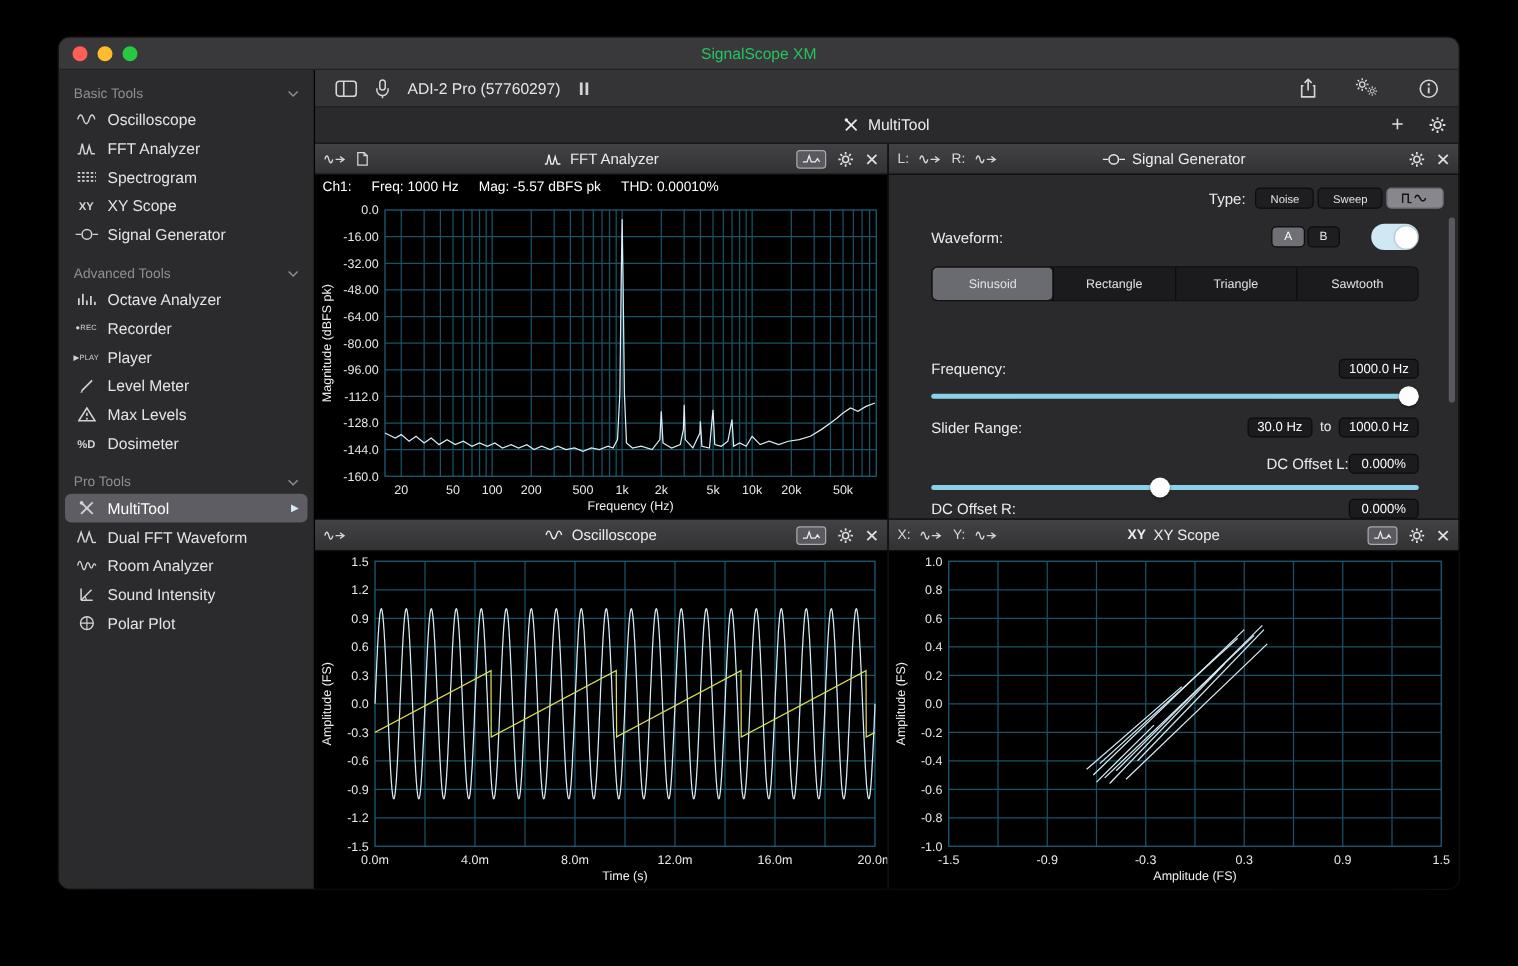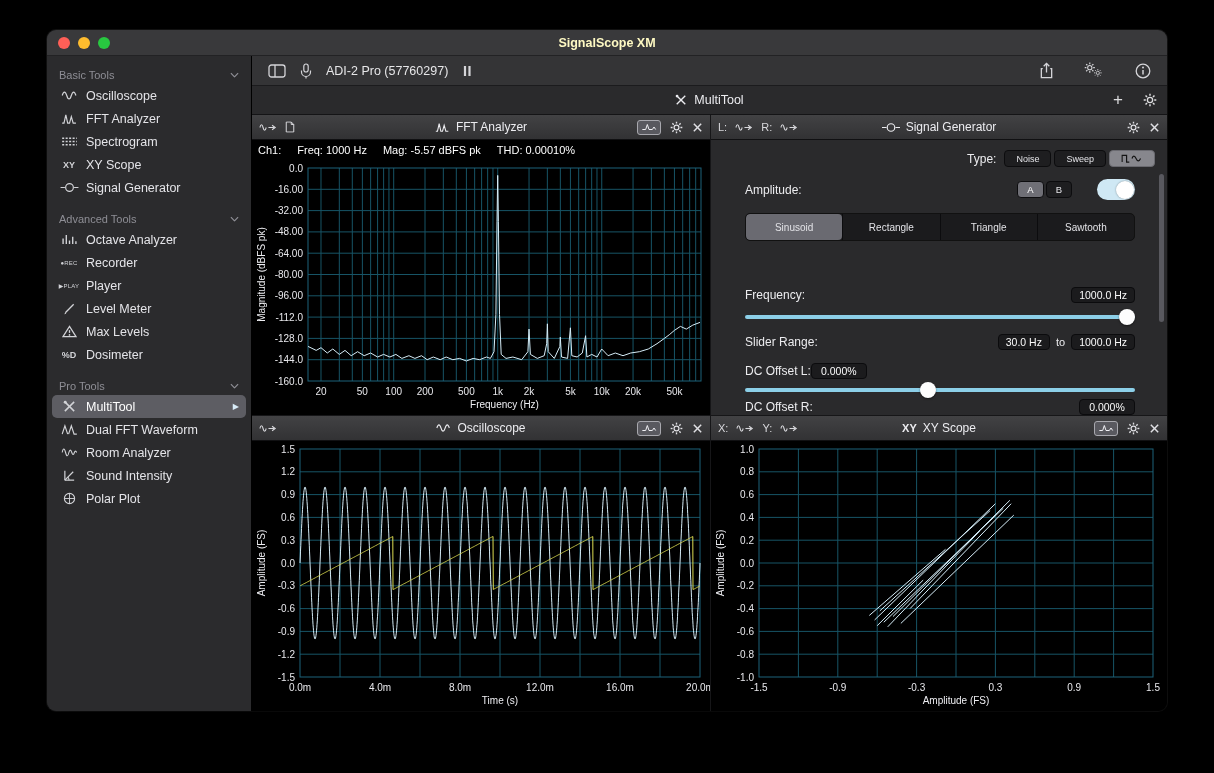--- a/index.html
+++ b/index.html
@@ -1,21 +1,21 @@
 <!DOCTYPE html>
 <html style="--traffic_red: #ff5f57; --traffic_yellow: #febc2e; --traffic_green: #28c840; --accent_slider: #8ccfe8; --toggle_track: #cfe8f4;"><head>
 <meta charset="utf-8">
 <style>
 *{margin:0;padding:0;box-sizing:border-box}
 html,body{width:1214px;height:773px;background:#000;font-family:"Liberation Sans",sans-serif;overflow:hidden}
 .window{position:absolute;left:47px;top:30px;width:1120px;height:681px;border-radius:9px;overflow:hidden;background:#1c1c1e;box-shadow:0 25px 60px rgba(0,0,0,.65),0 0 0 1px rgba(255,255,255,.08)}
 .titlebar{height:26px;background:#39393b;display:flex;align-items:center;justify-content:center;position:relative;border-bottom:1px solid #222224}
 .traffic{position:absolute;left:11px;top:7px;display:flex;gap:8px}
 .traffic span{width:12px;height:12px;border-radius:50%}
-.win-title{font-size:12.5px;font-weight:bold;color:#fef9c3}
+.win-title{font-size:12.5px;font-weight:normal;color:#22c55e}
 .main{display:flex;height:calc(100% - 26px)}
 .sidebar{width:205px;background:#2b2b2d;border-right:1px solid #000;padding-top:3px;flex-shrink:0}
 .sec-head{height:19px;margin-top:10px;display:flex;align-items:center;padding:0 12px;color:#8e8e95;font-size:11px}
 .sidebar .sec-head:first-child{margin-top:6px}
 .sec-chevron{margin-left:auto;color:#8e8e95;display:flex}
 .side-item{height:23px;display:flex;align-items:center;gap:5px;margin:0 5px;padding:0 7px 0 5px;border-radius:5px;color:#e4e4e8;font-size:12.5px;white-space:nowrap}
 .side-item.selected{background:#5d5d63;color:#fff}
 .ti{width:24px;display:flex;justify-content:center;align-items:center;color:#d2d3d7;flex-shrink:0}
 .g6{font-size:6px;letter-spacing:.2px}
 .g9{font-size:9px;font-weight:bold}
@@ -570,21 +570,21 @@
                 <span class="btn">Noise</span>
                 <span class="btn">Sweep</span>
                 <span class="btn lit">
                     <svg width="22" height="9" viewBox="0 0 24 10">
                       <use href="#sym-sqsine"></use>
                     </svg>
                   </span>
               </span>
             </div>
             <div class="sg-row" style="margin-top:12px">
-              <span class="sg-label">Amplitude:</span>
+              <span class="sg-label">Waveform:</span>
               <span class="ml-auto ab">
                 <span class="btn sel">A</span>
                 <span class="btn">B</span>
               </span>
               <span class="toggle">
                   <span class="knob"></span>
                 </span>
             </div>
             <div class="seg4">
               <span class="seg sel">Sinusoid</span>
@@ -601,21 +601,21 @@
               <span class="sknob" style="left: calc(100% - 16px);"></span>
             </div>
             <div class="sg-row" style="margin-top:9px">
               <span class="sg-label">Slider Range:</span>
               <span class="rcluster">
                 <span class="vbox" style="min-width:46px">30.0 Hz</span>
                 <span class="to-label">to</span>
                 <span class="vbox">1000.0 Hz</span>
               </span>
             </div>
-            <div class="sg-row" style="margin-top:13px;justify-content:flex-start">
+            <div class="sg-row" style="margin-top:13px;justify-content:flex-end">
               <span class="sg-label">DC Offset L:</span>
               <span class="vbox">0.000%</span>
             </div>
             <div class="slider" style="margin-top:2px">
               <span class="track"></span>
               <span class="sknob" style="left: calc(47% - 8px);"></span>
             </div>
             <div class="sg-row" style="margin-top:1px;justify-content:space-between">
               <span class="sg-label">DC Offset R:</span>
               <span class="vbox">0.000%</span>

